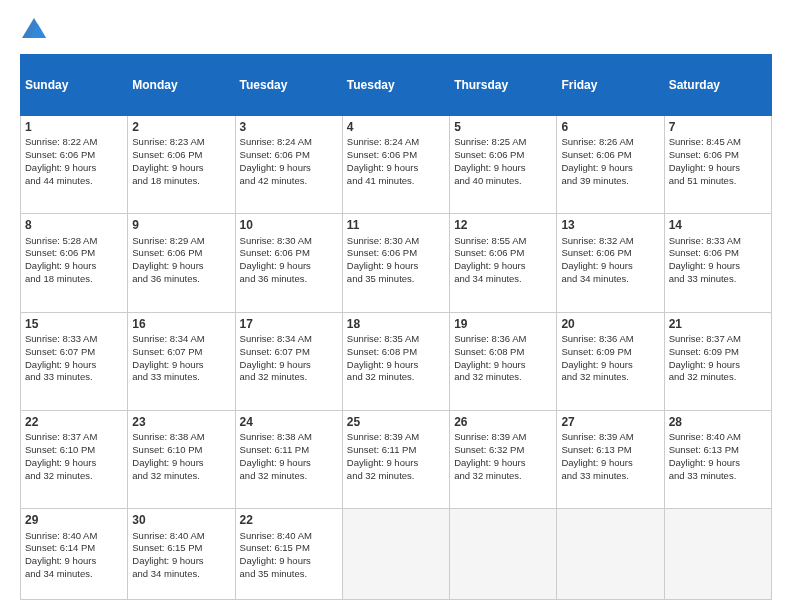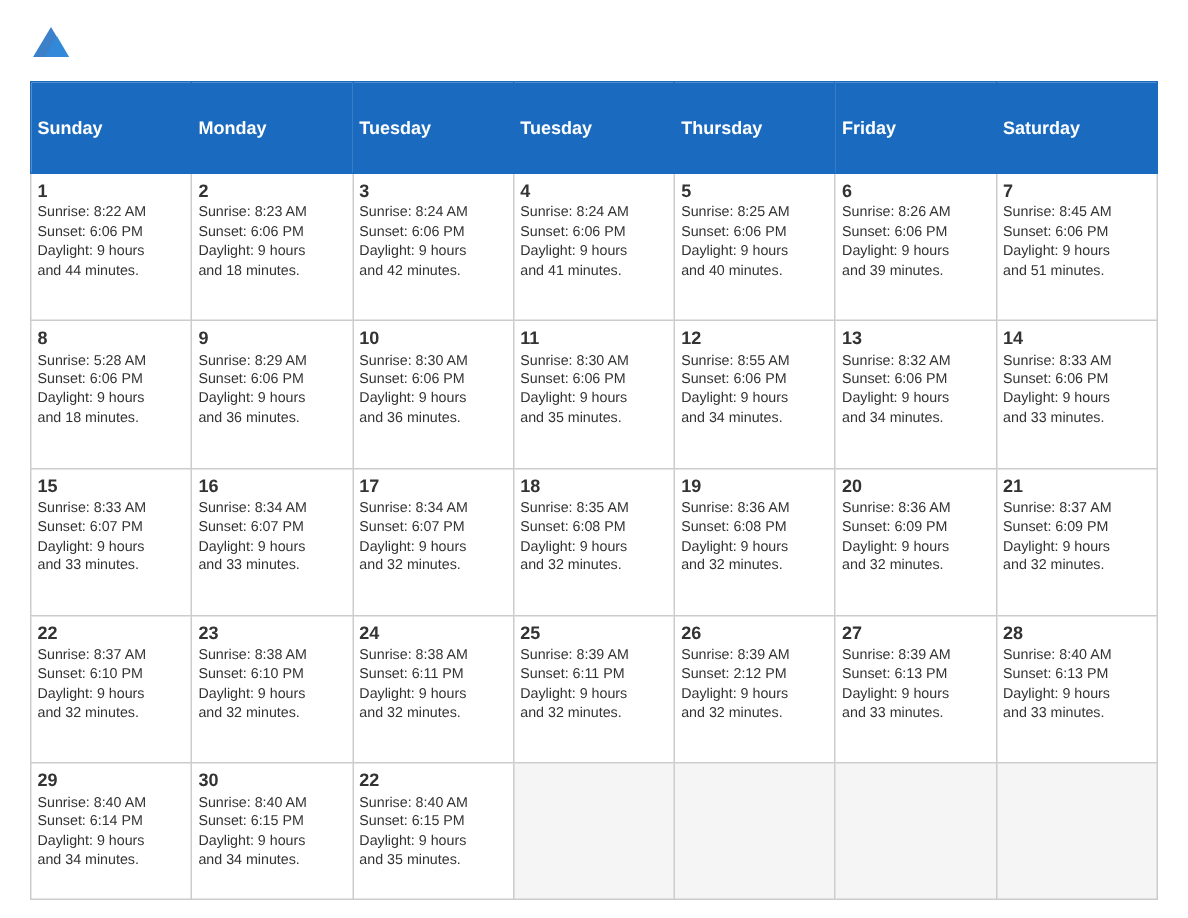--- a/index.html
+++ b/index.html
@@ -309,21 +309,21 @@
           <td>
             <span class="day-num">25</span>
             <div>Sunrise: 8:39 AM</div>
             <div>Sunset: 6:11 PM</div>
             <div>Daylight: 9 hours</div>
             <div>and 32 minutes.</div>
           </td>
           <td>
             <span class="day-num">26</span>
             <div>Sunrise: 8:39 AM</div>
-            <div>Sunset: 2:12 PM</div>
+            <div>Sunset: 6:32 PM</div>
             <div>Daylight: 9 hours</div>
             <div>and 32 minutes.</div>
           </td>
           <td>
             <span class="day-num">27</span>
             <div>Sunrise: 8:39 AM</div>
             <div>Sunset: 6:13 PM</div>
             <div>Daylight: 9 hours</div>
             <div>and 33 minutes.</div>
           </td>

